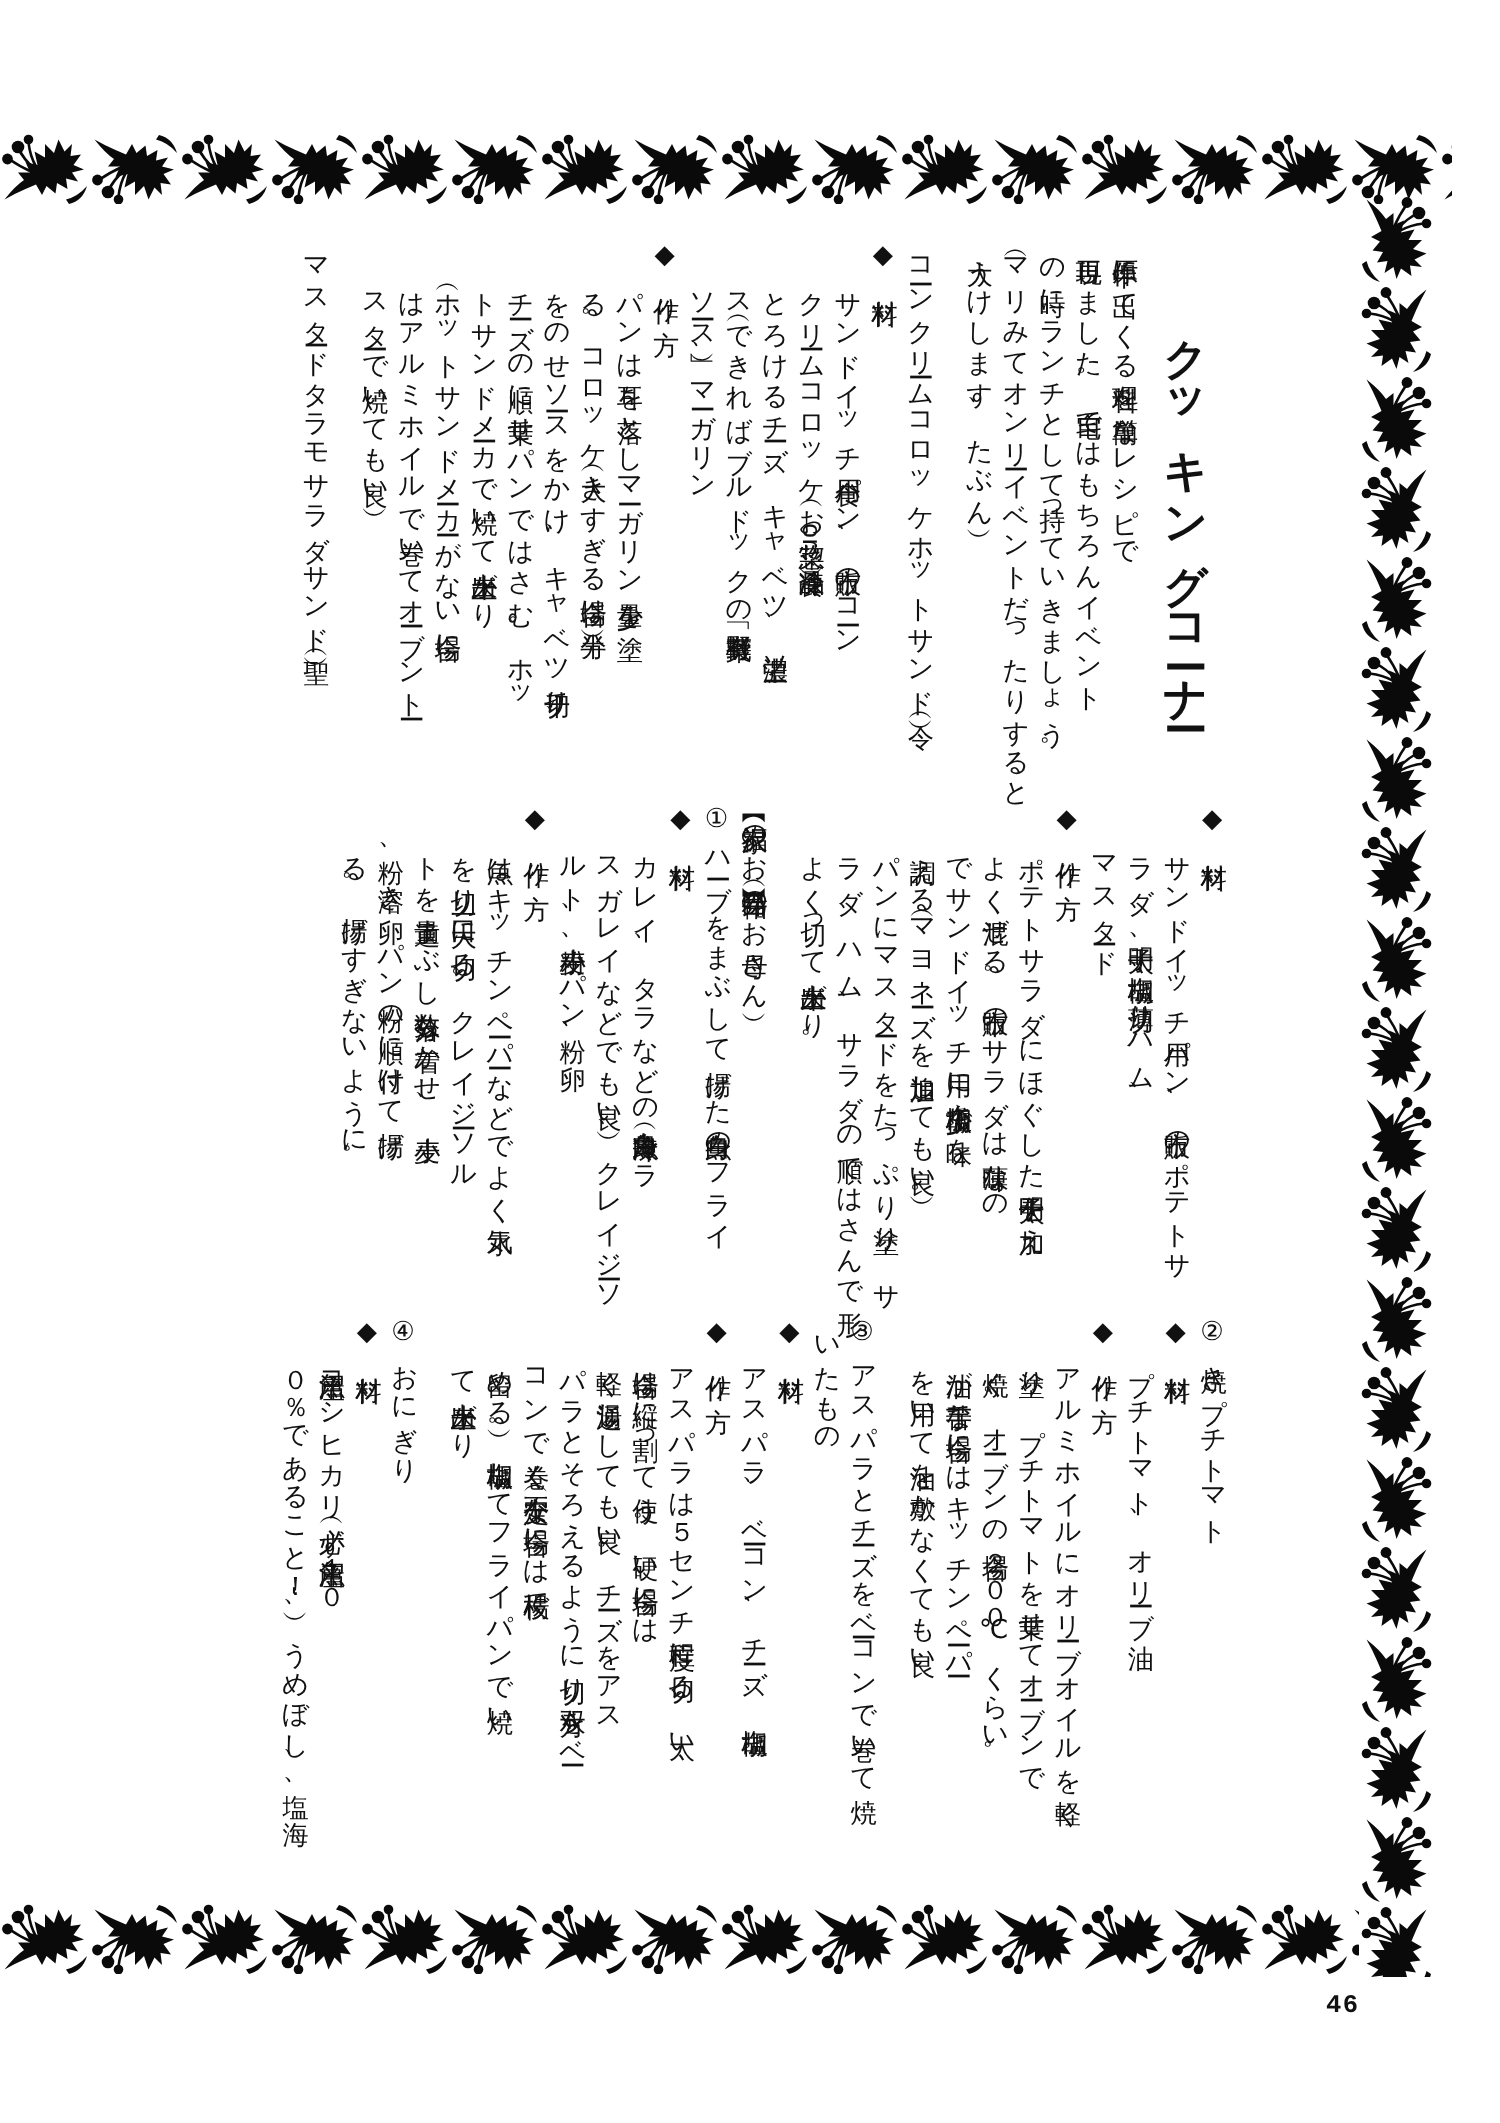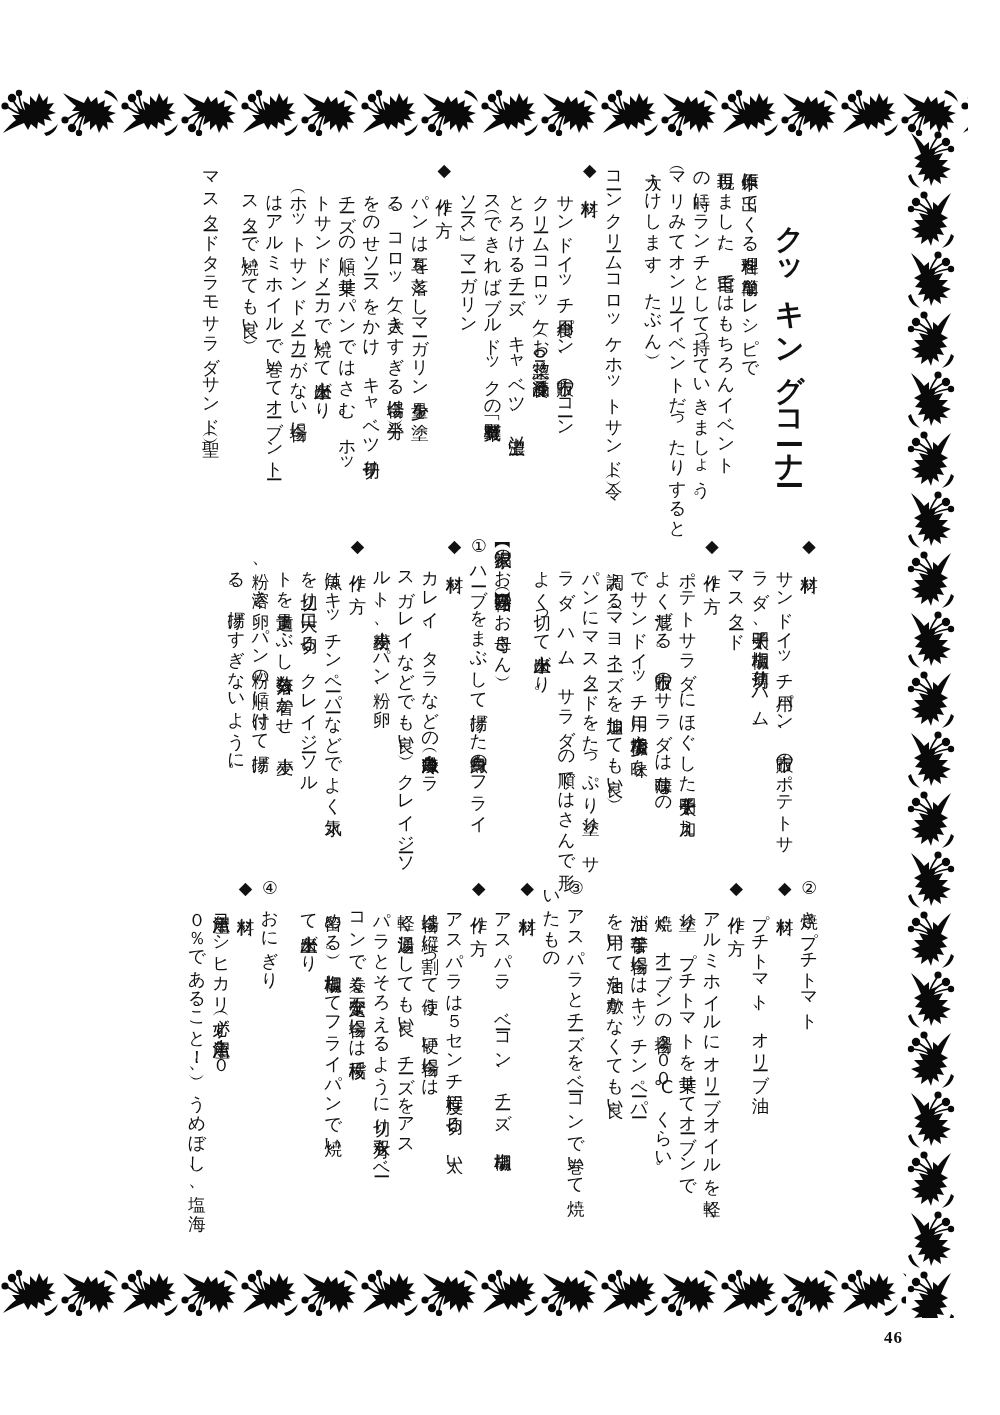--- a/index.html
+++ b/index.html
@@ -49,21 +49,21 @@
   .band p.content{padding-top:23px;}
   .band p.recipe{font-weight:500;}
   .band p.gap{margin-right:20px;}
 
   .pagenum{
     position:absolute;
     left:884px;top:1328px;
     font-size:17px;
     font-weight:bold;
     letter-spacing:1px;
-    font-family:Liberation Serif, serif;
+    font-family:Liberation Mono, monospace;
   }
   .defs-holder{position:absolute;width:0;height:0;overflow:hidden;}
 </style>
 </head>
 <body>
 
 <div class="page">
 
   <svg class="defs-holder" aria-hidden="true">
     <defs>

